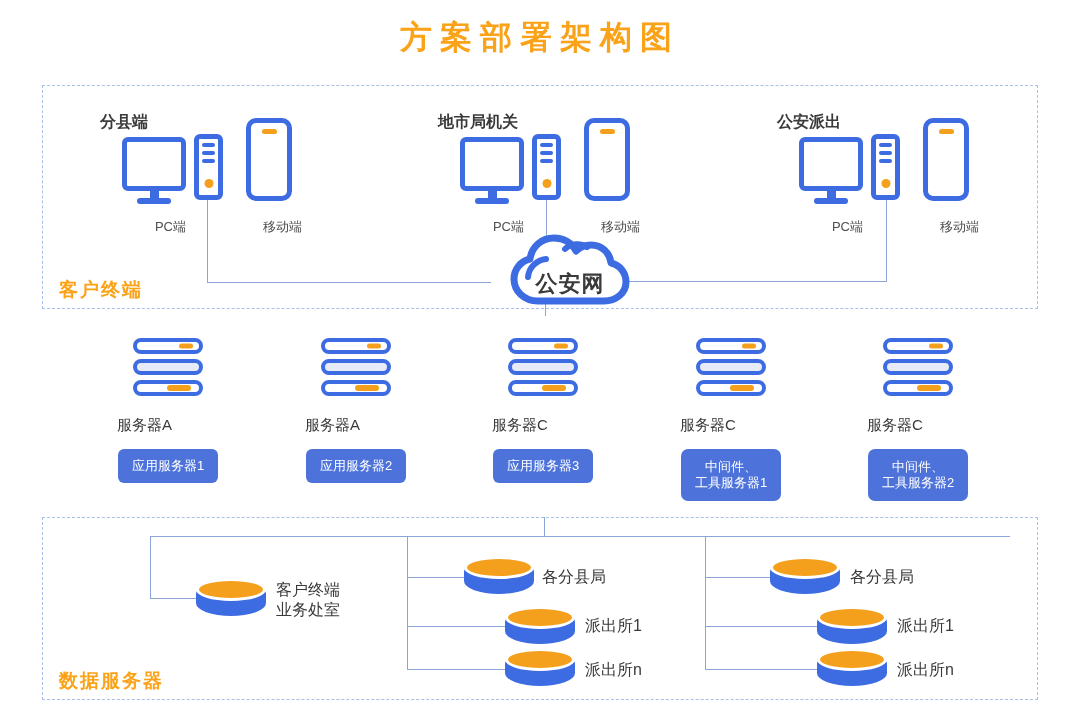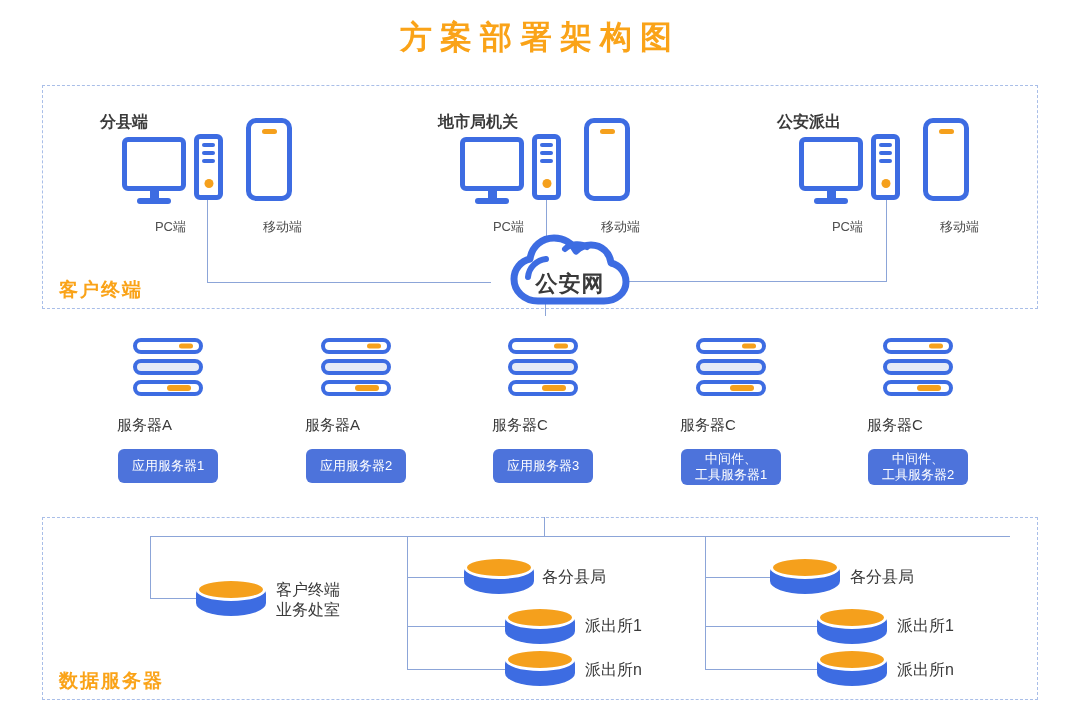--- a/index.html
+++ b/index.html
@@ -60,21 +60,21 @@
     margin-bottom:5px;position:relative;}
   .slat.mid{background:#E6EBF7;}
   .slat .pill{position:absolute;top:50%;transform:translateY(-50%);background:var(--orange);border-radius:3px;}
   .pill-small{right:6px;width:14px;height:5px;}
   .pill-big{right:8px;width:24px;height:6px;}
   .srv-name{margin-top:20px;text-align:left;font-size:15px;color:var(--text);font-weight:500;}
   .srv-btn{margin:14px auto 0;width:100px;background:var(--btn-blue);color:#fff;border-radius:6px;
     font-size:13px;line-height:16px;text-align:center;display:flex;align-items:center;justify-content:center;
     white-space:pre-line;}
   .btn-1{height:34px;}
-  .btn-2{height:36px;}
+  .btn-2{height:52px;border-radius:7px;}
 
   
   .cyl{position:absolute;width:70px;height:38px;}
   .cyl-body{position:absolute;top:10px;left:0;width:70px;height:28px;background:var(--blue);
     border-radius:6px 6px 50% 50% / 6px 6px 13px 13px;}
   .cyl-top{position:absolute;top:0;left:0;width:70px;height:23px;background:var(--orange);
     border:3px solid #fff;border-radius:50%;}
   .db-label{position:absolute;font-size:16px;color:var(--text);white-space:pre-line;line-height:20px;}
 </style>
 </head>

